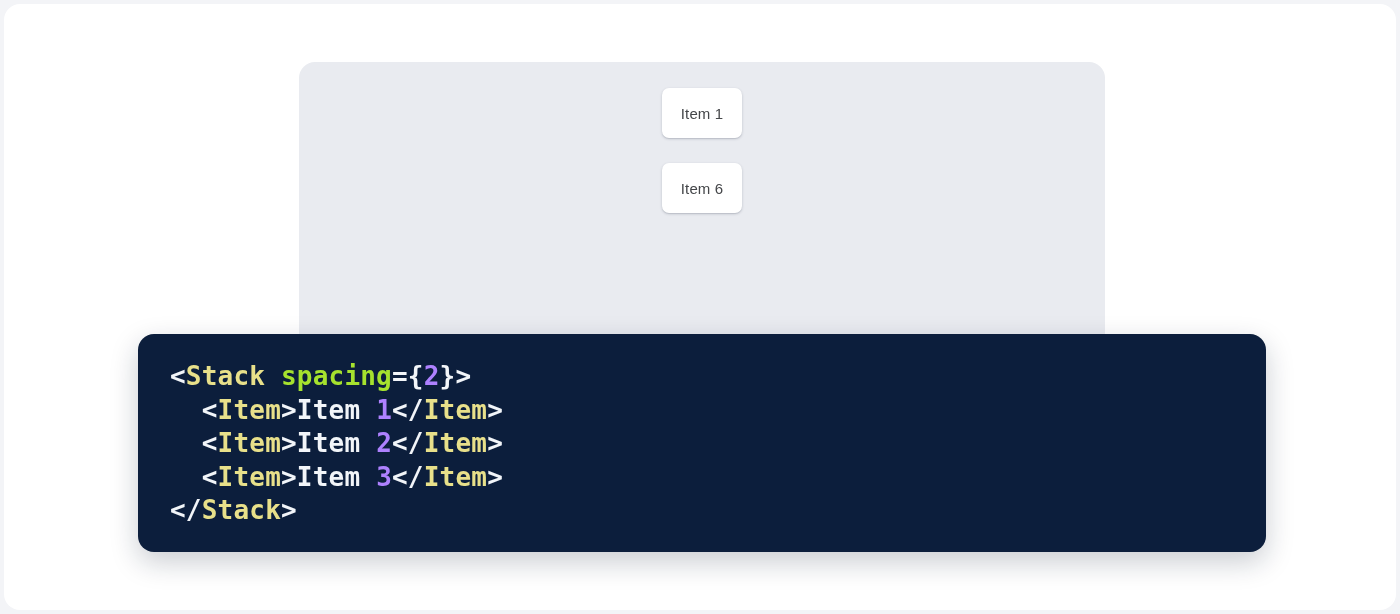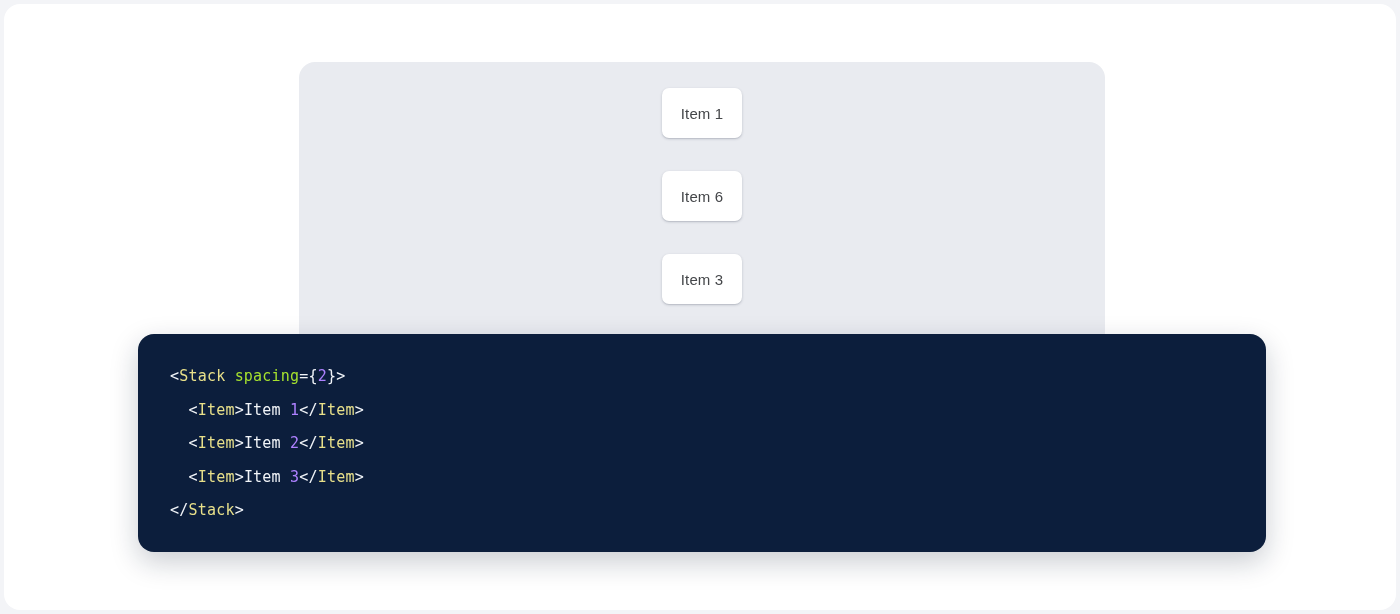--- a/index.html
+++ b/index.html
@@ -38,21 +38,21 @@
   }
 
   .stack {
     position: absolute;
     left: 0;
     top: 26px;
     width: 806px;
     display: flex;
     flex-direction: column;
     align-items: center;
-    gap: 33px;
+    gap: 25px;
   }
 
   .stack-item {
     width: 80px;
     height: 50px;
     background: #ffffff;
     border-radius: 7px;
     box-shadow: 0 1px 3px rgba(28, 38, 60, 0.18),
                 0 1px 1px rgba(28, 38, 60, 0.10);
     display: flex;
@@ -74,25 +74,25 @@
     border-radius: 16px;
     box-shadow: 0 10px 28px rgba(15, 28, 52, 0.22);
     overflow: hidden;
   }
 
   .code-body {
     position: absolute;
     left: 32px;
     top: 26px;
     font-family: "DejaVu Sans Mono", "Liberation Mono", monospace;
-    font-size: 15px;
+    font-size: 26px;
     line-height: 33.5px;
     white-space: pre;
     color: #f5f7fa;
-    font-weight: 400;
+    font-weight: 700;
     letter-spacing: 0.2px;
   }
 
   .code-line { display: block; }
 
   .tok-punct  { color: #f2f5f9; }
   .tok-tag    { color: #e8e08a; }
   .tok-attr   { color: #a6e22e; }
   .tok-num    { color: #ae81ff; }
   .tok-text   { color: #f2f5f9; }
@@ -103,23 +103,20 @@
 <div class="page-sheet">
 
   <div class="preview-panel">
     <div class="stack" id="stack-container">
         <div class="stack-item">
           <span>Item 1</span>
         </div>
         <div class="stack-item">
           <span>Item 6</span>
         </div>
-        <div class="stack-item">
-          <span>Item 3</span>
-        </div>
       </div>
   </div>
 
   <div class="code-panel">
     <div class="code-body" id="code-body"><span class="code-line"><span class="tok-punct">&lt;</span><span class="tok-tag">Stack</span><span class="tok-text"> </span><span class="tok-attr">spacing</span><span class="tok-punct">={</span><span class="tok-num">2</span><span class="tok-punct">}&gt;</span></span><span class="code-line"><span>  </span><span class="tok-punct">&lt;</span><span class="tok-tag">Item</span><span class="tok-punct">&gt;</span><span class="tok-text">Item </span><span class="tok-num">1</span><span class="tok-punct">&lt;/</span><span class="tok-tag">Item</span><span class="tok-punct">&gt;</span></span><span class="code-line"><span>  </span><span class="tok-punct">&lt;</span><span class="tok-tag">Item</span><span class="tok-punct">&gt;</span><span class="tok-text">Item </span><span class="tok-num">2</span><span class="tok-punct">&lt;/</span><span class="tok-tag">Item</span><span class="tok-punct">&gt;</span></span><span class="code-line"><span>  </span><span class="tok-punct">&lt;</span><span class="tok-tag">Item</span><span class="tok-punct">&gt;</span><span class="tok-text">Item </span><span class="tok-num">3</span><span class="tok-punct">&lt;/</span><span class="tok-tag">Item</span><span class="tok-punct">&gt;</span></span><span class="code-line"><span class="tok-punct">&lt;/</span><span class="tok-tag">Stack</span><span class="tok-punct">&gt;</span></span></div>
   </div>
 
 </div>
 
 </body></html>

